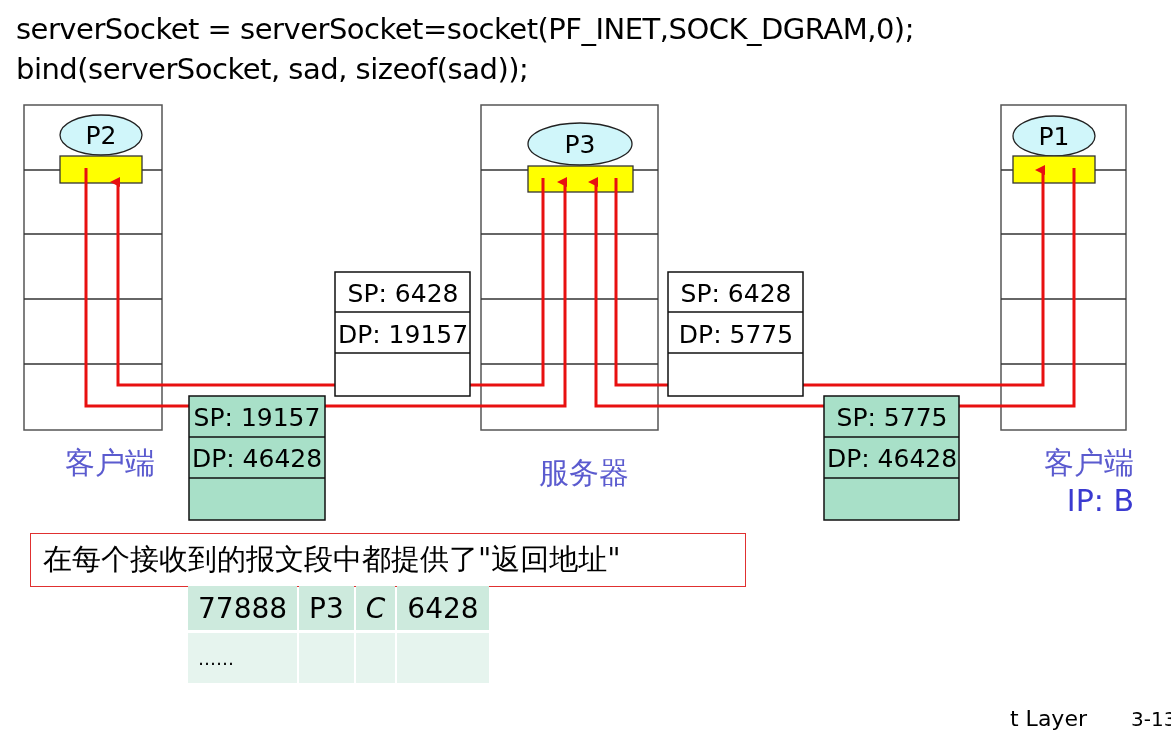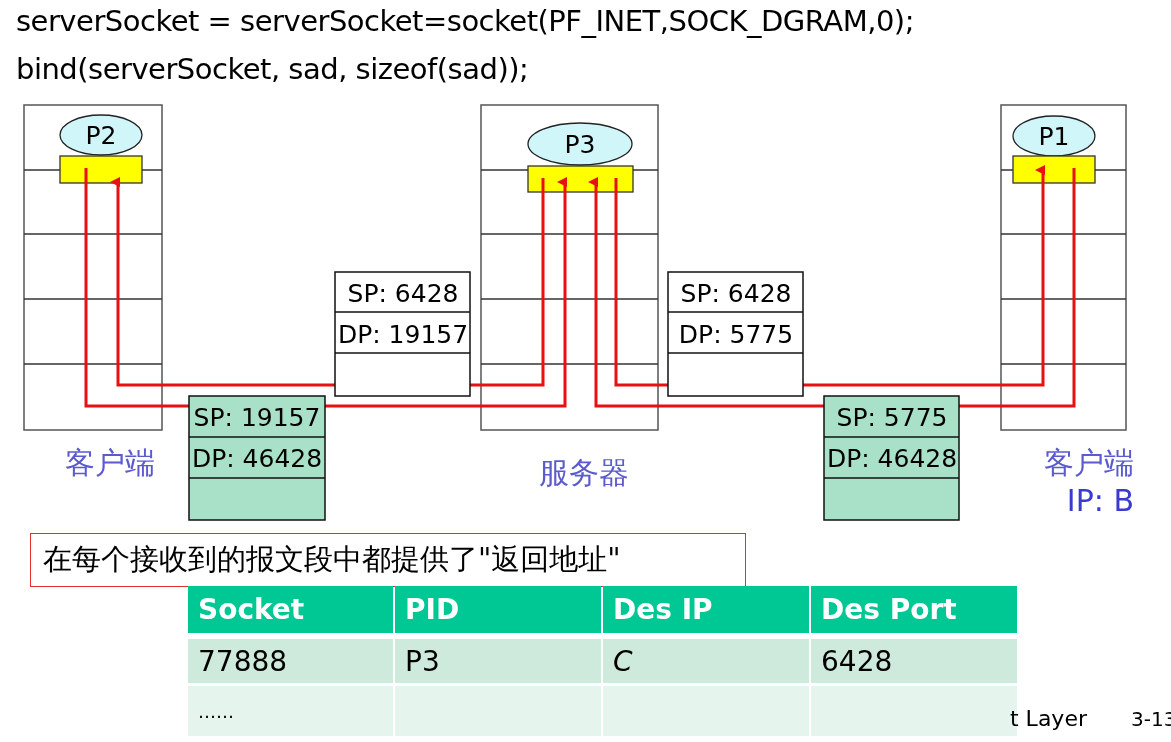--- a/index.html
+++ b/index.html
@@ -1,19 +1,19 @@
 <!DOCTYPE html>
 <html><head>
 <meta charset="utf-8">
 <style>
   html, body { margin:0; padding:0; background:#ffffff; }
   body { width:1171px; height:742px; position:relative; overflow:hidden;
          font-family:"DejaVu Sans", sans-serif; color:#000; }
   .code-line { position:absolute; left:16px; font-size:29px; white-space:nowrap; letter-spacing:-0.5px; }
-  #code1 { top:4px; }
+  #code1 { top:12px; }
   #code2 { top:52px; }
   svg#diagram { position:absolute; left:0; top:0; }
   .seg-text { font-family:"DejaVu Sans", sans-serif; font-size:25px; fill:#000; }
   .host-label { position:absolute; color:#3a3ad0; text-align:right; font-size:30px; line-height:38px; }
   .host-label .cn { font-family:"DejaVu Serif", serif; color:#5b5bcf; }
   .note { position:absolute; left:30px; top:533px; width:716px; height:54px; border:1.5px solid #e03030;
           box-sizing:border-box; font-family:"DejaVu Serif", serif; font-size:29px; line-height:50px;
           padding-left:12px; background:#fff; white-space:nowrap; }
   table.sock { position:absolute; left:186px; top:586px; border-collapse:separate; border-spacing:2px 0; }
   table.sock th { background:#00c894; color:#fff; font-size:28px; font-weight:bold; text-align:left;
@@ -122,26 +122,20 @@
 </div>
 <div class="host-label" style="left:1014px; top:444px; width:120px;">
   <div class="cn">客户端</div>
   <div>IP: B</div>
 </div>
 
 <div class="note">在每个接收到的报文段中都提供了"返回地址"</div>
 
 <table class="sock">
   <tbody>
-      <tr>
-    <th style="width:185px">Socket</th>
-    <th style="width:186px">PID</th>
-    <th style="width:186px">Des IP</th>
-    <th style="width:186px">Des Port</th>
-  </tr>
   <tr class="r1">
     <td>77888</td>
     <td>P3</td>
     <td style="font-style:italic">C</td>
     <td>6428</td>
   </tr>
   <tr class="r2">
     <td>……</td>
     <td></td>
     <td></td>

